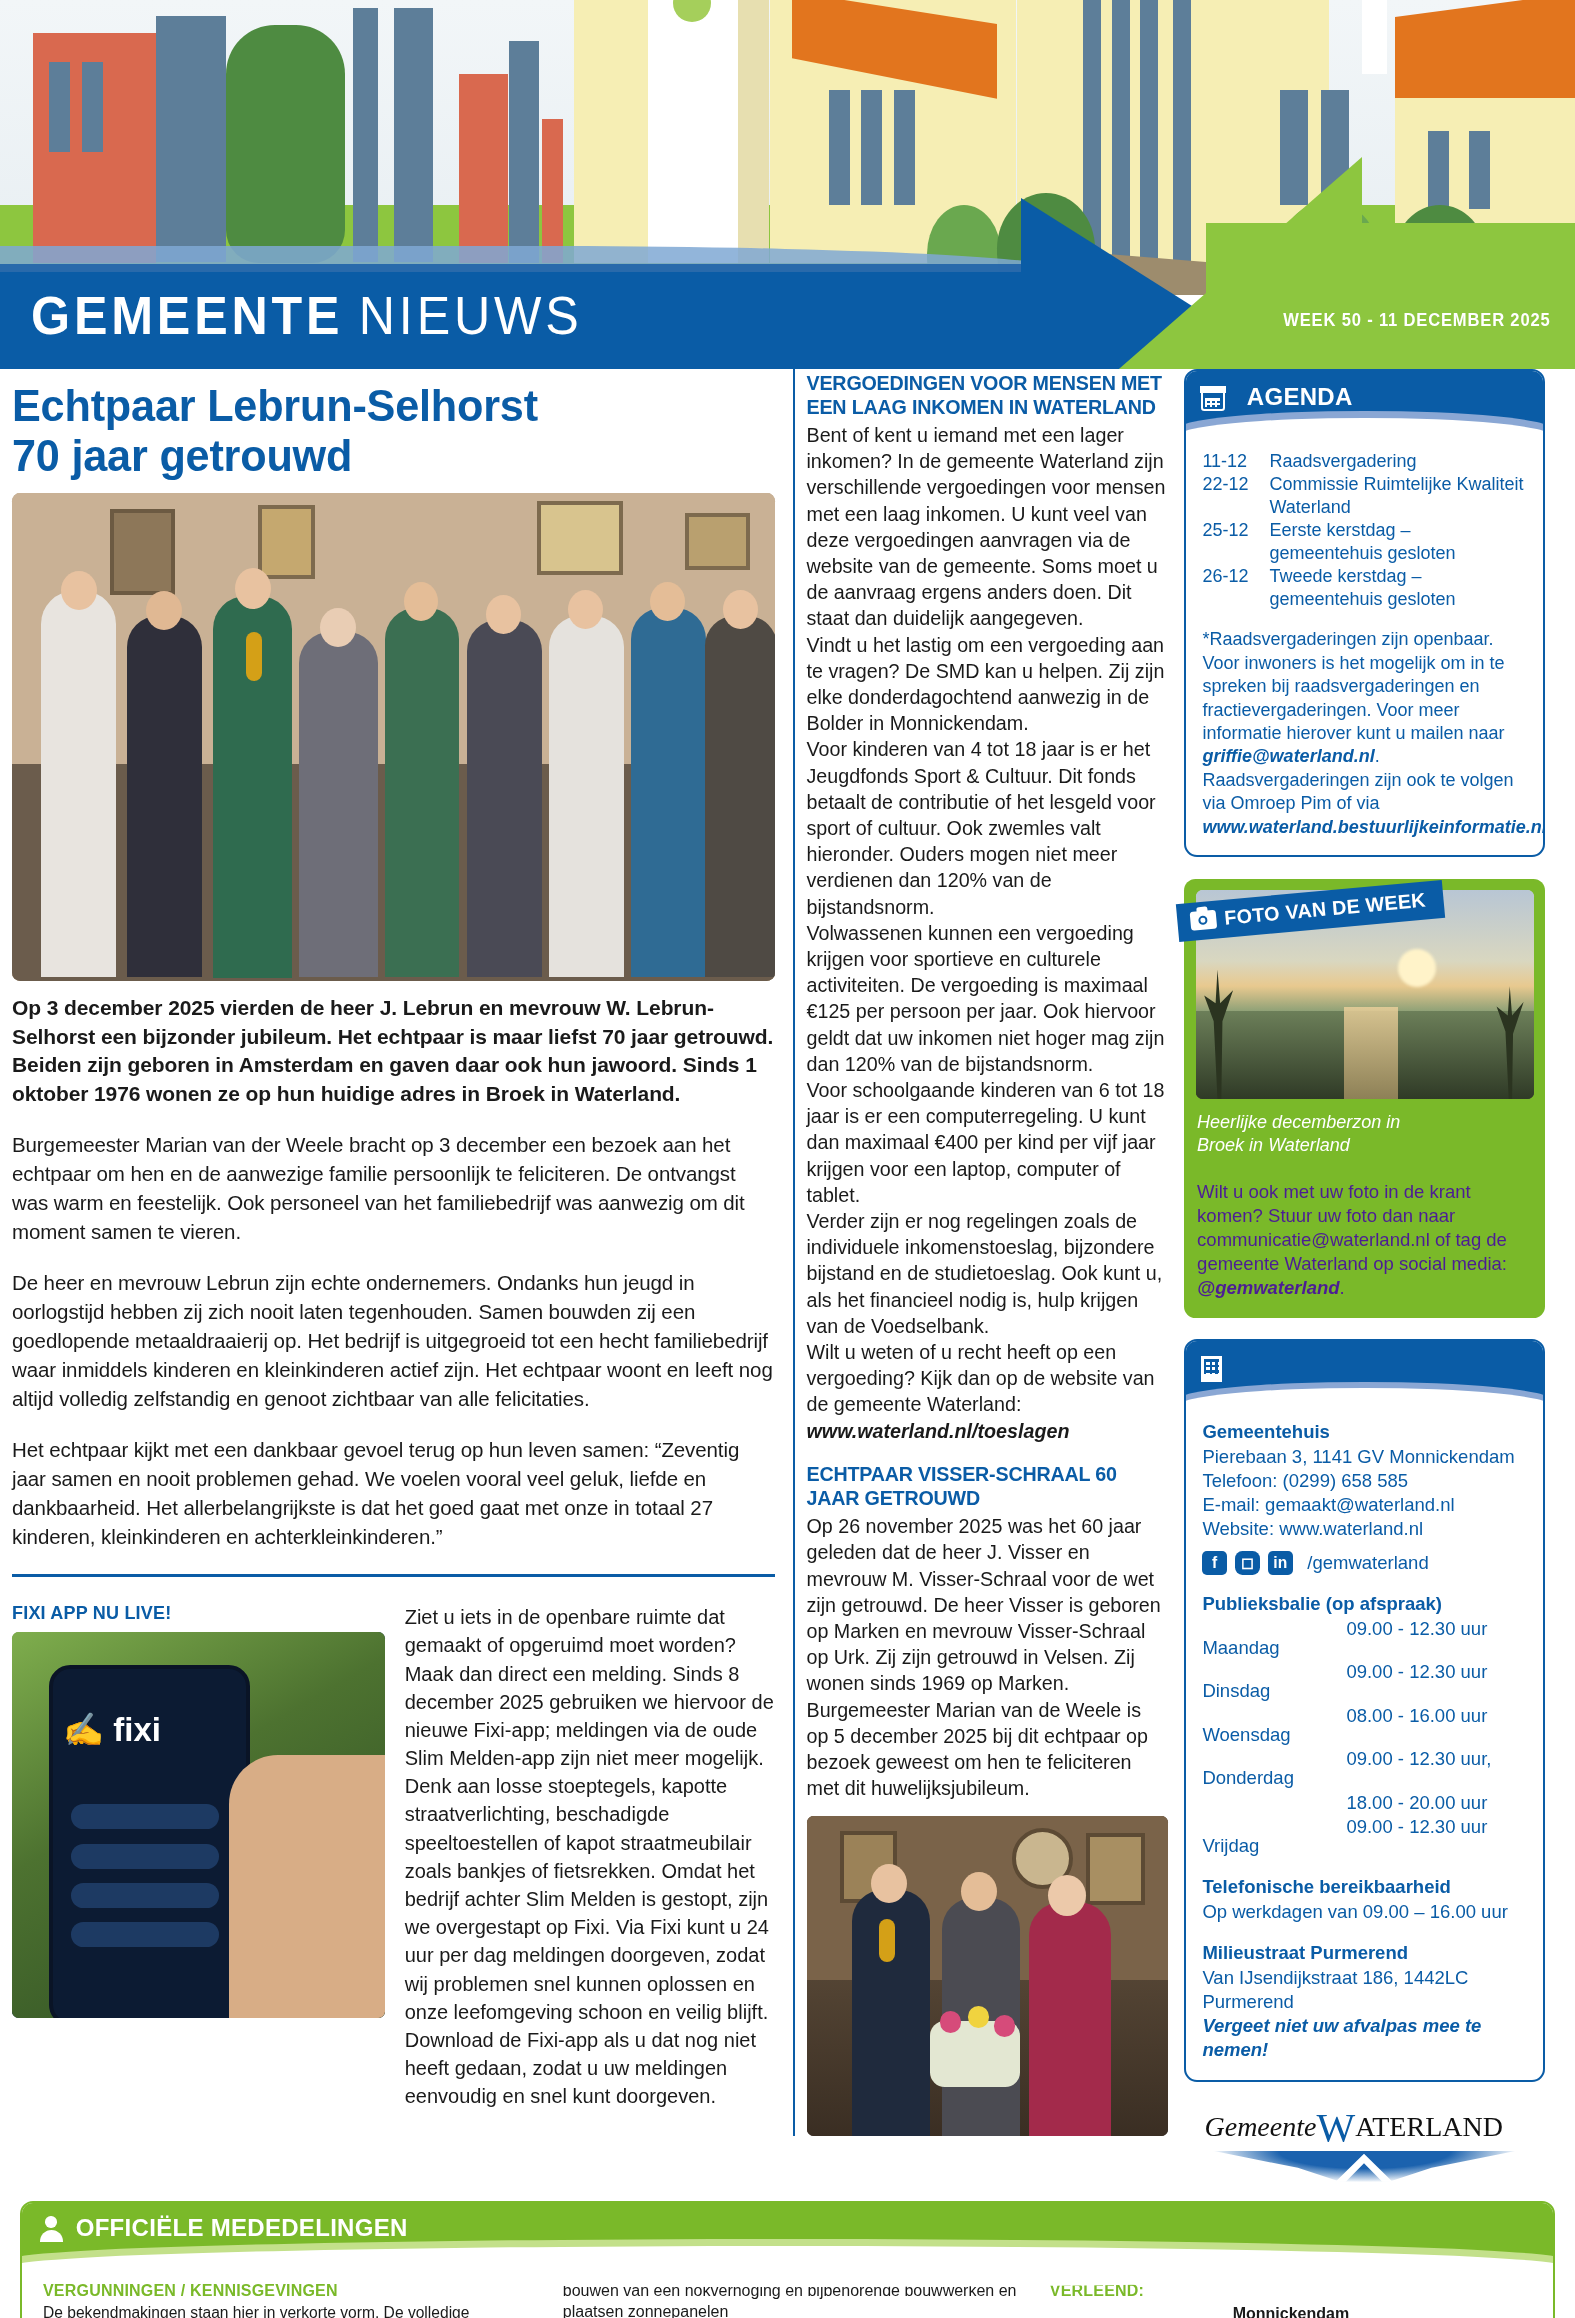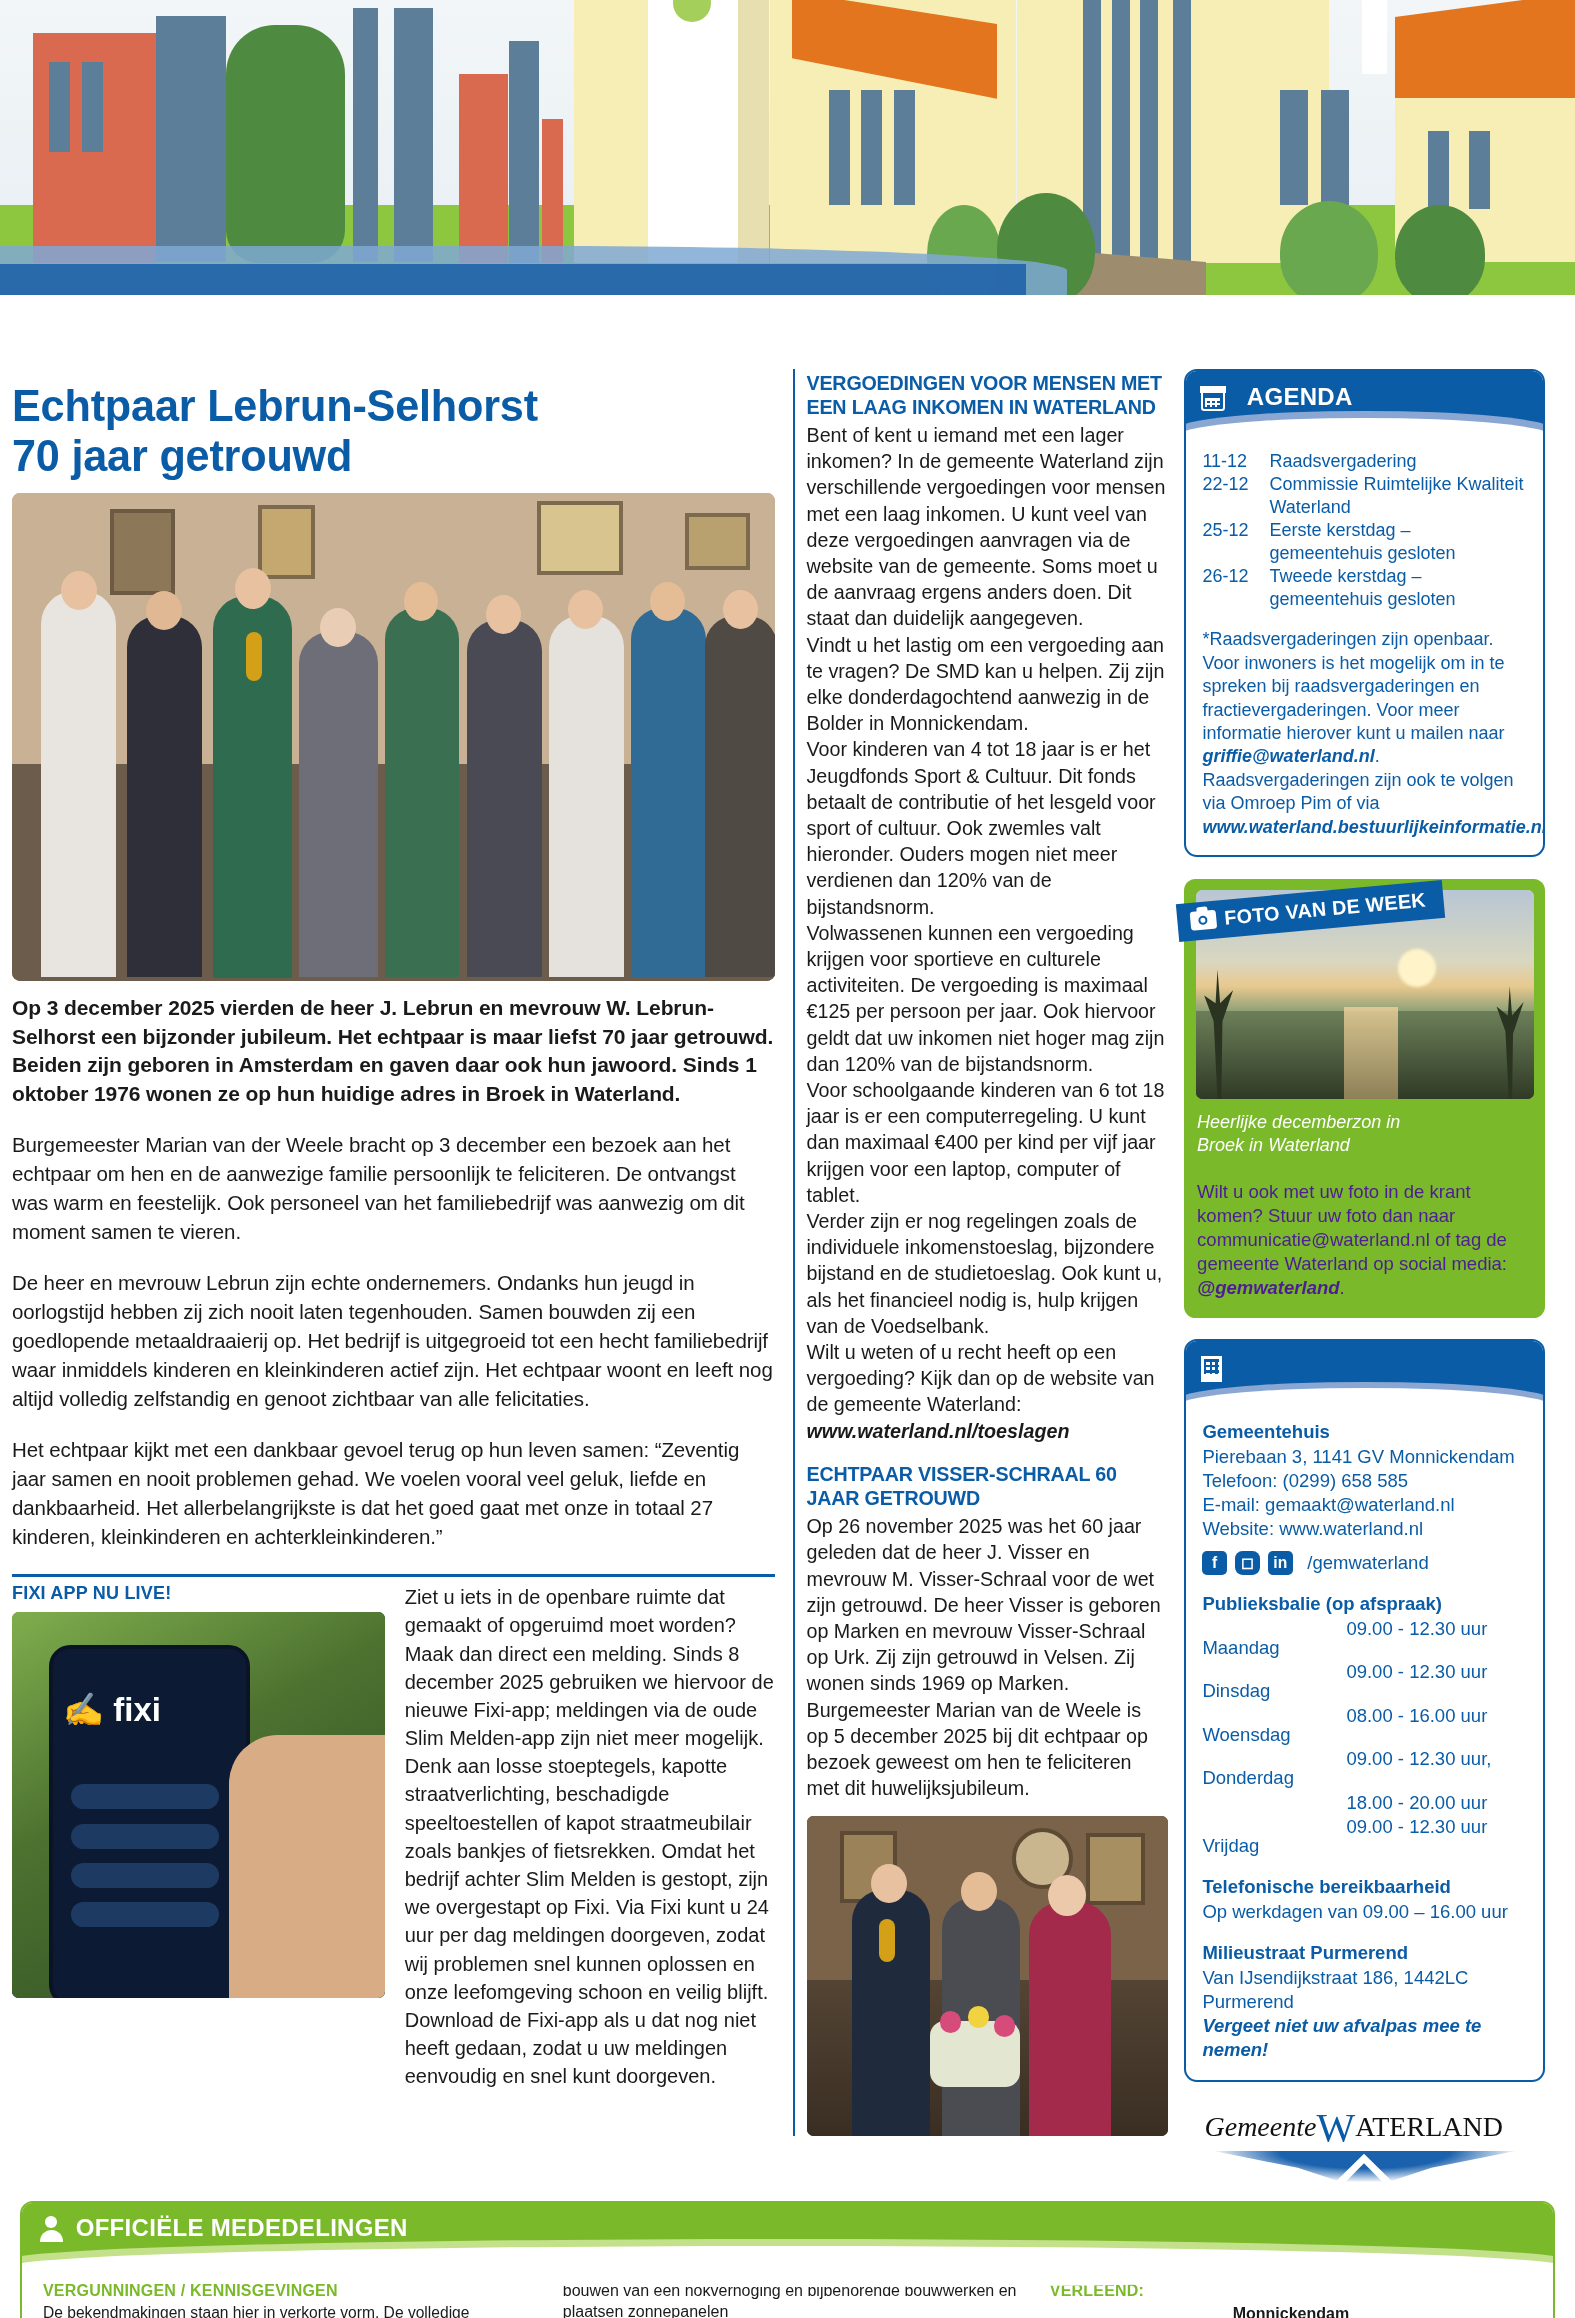--- a/index.html
+++ b/index.html
@@ -35,21 +35,21 @@
   h1.headline{margin:11.5px 0 0 0;font-size:45px;line-height:1.12;color:#0a5ca6;font-weight:800;
      font-family:"Liberation Sans Narrow","Liberation Sans",sans-serif;transform:scaleX(.96);
      transform-origin:left top;letter-spacing:-0.2px;}
   .photo-main{margin-top:11.5px;width:763px;height:488px;border-radius:8.2px;overflow:hidden;position:relative;
      background:linear-gradient(170deg,#b9a791 0%,#9c8a74 45%,#7d6e5c 100%);}
   .lead{font-family:"Liberation Sans Narrow","Liberation Sans",sans-serif;font-weight:800;font-size:21px;
      line-height:1.37;margin:13px 0 0;letter-spacing:-0.1px;}
   .body-p{font-family:"Liberation Sans Narrow","Liberation Sans",sans-serif;font-size:20.5px;line-height:1.42;
      margin:21.3px 0 0;letter-spacing:-0.1px;}
   .hr-blue{border:none;border-top:3.3px solid #0a5ca6;margin:23px 0 0;}
-  .fixi-wrap{display:flex;gap:19.7px;margin-top:6px;justify-content:space-between;}
+  .fixi-wrap{display:flex;gap:19.7px;margin-top:26px;justify-content:space-between;}
   .fixi-left{width:373px;flex:0 0 373px;}
   .fixi-right{width:369px;flex:1;}
   .kicker{color:#0a5ca6;font-weight:800;font-size:18px;letter-spacing:0.2px;
      font-family:"Liberation Sans Narrow","Liberation Sans",sans-serif;margin:0 0 8.2px;}
   .photo-fixi{width:373px;height:386px;border-radius:6.6px;overflow:hidden;position:relative;
      background:linear-gradient(140deg,#6e9c3f 0%,#4a6f2b 38%,#123055 38%,#0a1f3d 100%);}
   .fixi-text{font-family:"Liberation Sans Narrow","Liberation Sans",sans-serif;font-size:20px;line-height:1.41;margin:0;}
 
   
   .sec-h{color:#0a5ca6;font-weight:800;font-size:19.7px;line-height:1.22;margin:1.6px 0 3.3px;
@@ -195,20 +195,30 @@
     <div class="tree" style="left:927px;top:205px;width:74px;height:98px;background:#6aa84f;"></div>
     <div class="tree" style="left:997px;top:193px;width:98px;height:111px;background:#4e8b41;"></div>
     <div class="tree" style="left:1280px;top:201px;width:98px;height:103px;background:#6aa84f;"></div>
     <div class="tree" style="left:1395px;top:205px;width:90px;height:98px;background:#4e8b41;"></div>
 
     <div style="position:absolute;left:0;top:246px;width:1067px;height:49px;background:#7fa8d4;opacity:.85;
         border-radius:0 50% 0 0;"></div>
     <div style="position:absolute;left:0;top:264px;width:1026px;height:33px;background:#1f63a8;opacity:.9;"></div>
   </div>
 
+  <div class="titlebar">
+    <div class="bluewedge"></div>
+    <div style="position:absolute;left:1021px;top:-74px;width:271px;height:171px;background:#0a5ca6;
+         clip-path:polygon(0 0,100% 100%,0 100%);"></div>
+    <div style="position:absolute;left:968px;top:-115px;width:394px;height:213px;background:#8dc63f;
+         clip-path:polygon(100% 0,100% 100%,38% 100%);"></div>
+    <div style="position:absolute;left:1206px;top:-49px;width:369px;height:148px;background:#8dc63f;"></div>
+    <div class="gemeentenieuws"><b>GEMEENTE</b> <span>NIEUWS</span></div>
+    <div class="weekline">WEEK 50 - 11 DECEMBER 2025</div>
+  </div>
 </div>
 
 <div class="page">
   <div class="cols">
 
     <div class="colA">
       <h1 class="headline">
         <span>Echtpaar Lebrun-Selhorst</span><br>
         <span>70 jaar getrouwd</span>
       </h1>

